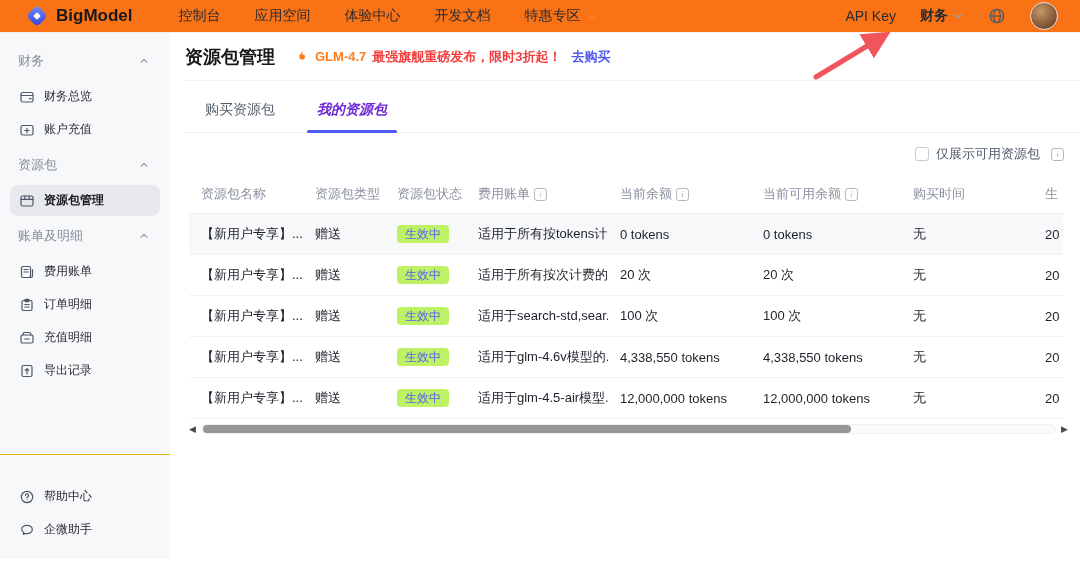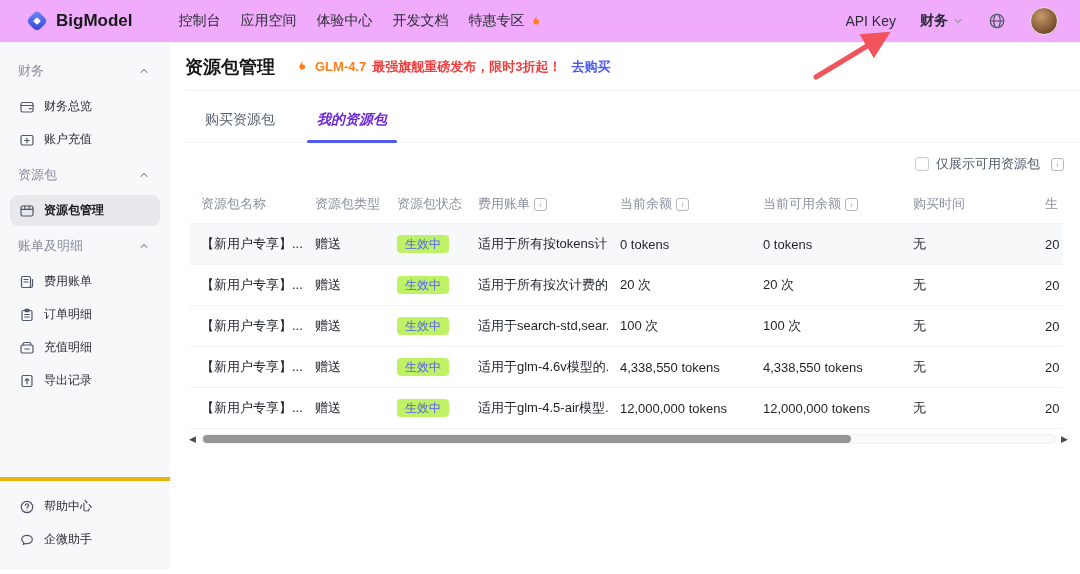--- a/index.html
+++ b/index.html
@@ -1,41 +1,41 @@
 <!DOCTYPE html>
 <html><head>
 <meta charset="utf-8">
 <style>
   * { margin:0; padding:0; box-sizing:border-box; }
   html,body { width:1080px; height:574px; overflow:hidden; }
   body { font-family:"Liberation Sans","DejaVu Sans",sans-serif; background:#fff; color:#1d2129; }
   .app { position:relative; width:1080px; height:574px; overflow:hidden; }
 
   
-  .topbar { height:43px; display:flex; align-items:center; padding:0 22px 0 26px;
-            background:#f0abfc; border-bottom:1px solid #f0f1f3; position:relative; z-index:2; }
+  .topbar { height:33px; display:flex; align-items:center; padding:0 22px 0 26px;
+            background:#f97316; border-bottom:1px solid #f0f1f3; position:relative; z-index:2; }
   .brand { display:flex; align-items:center; gap:8px; font-size:17px; font-weight:700; color:#17181a; }
-  .main-nav { display:flex; align-items:center; gap:20px; margin-left:46px; font-size:14px; color:#2a2c33; }
+  .main-nav { display:flex; align-items:center; gap:34px; margin-left:46px; font-size:14px; color:#2a2c33; }
   .nav-item { display:flex; align-items:center; gap:4px; cursor:pointer; white-space:nowrap; }
   .topbar-right { margin-left:auto; display:flex; align-items:center; gap:24px; font-size:14px; color:#2a2c33; }
   .acct { display:flex; align-items:center; gap:4px; font-weight:700; }
   .avatar { width:28px; height:28px; border-radius:50%;
             background:radial-gradient(circle at 38% 32%, #c59a6a 0%, #8a5f3a 55%, #4e331d 100%);
             border:1px solid #e2e2e2; }
   .annot { position:absolute; left:780px; top:18px; width:150px; height:72px; pointer-events:none; z-index:9; }
 
   
   .layout { display:flex; height:526px; }
   .sidebar { width:170px; background:#f7f8fa; display:flex; flex-direction:column; padding-top:10px; flex:none; }
   .sgroup-head { display:flex; justify-content:space-between; align-items:center;
                  padding:9px 20px 9px 18px; font-size:13px; color:#878d9b; cursor:pointer; }
   .sitem { display:flex; align-items:flex-end; gap:9px; padding:7px 9px; margin:2px 10px;
            font-size:12px; color:#2a2c33; border-radius:8px; cursor:pointer; white-space:nowrap; }
   .sitem.active { background:#e7e9ed; font-weight:700; color:#17181a; }
-  .sidebar-footer { margin-top:auto; border-top:4px solid #eab308; padding:8px 0 12px; }
+  .sidebar-footer { margin-top:auto; border-top:1px solid #eab308; padding:24px 0 12px; }
   .ic { width:16px; height:16px; color:#4e5969; flex:none; display:inline-flex; }
   .ic svg { width:100%; height:100%; display:block; }
   .chev { width:12px; height:12px; color:#9aa0ac; display:inline-flex; }
   .chev svg { width:100%; height:100%; }
 
   
   .content { flex:1; background:#fff; padding-left:15px; overflow:hidden; }
   .page-header { height:48px; display:flex; align-items:center; gap:20px;
                  border-bottom:1px solid #f1f2f5; padding-right:16px; }
   .page-title { font-size:18px; font-weight:700; color:#17181a; }

